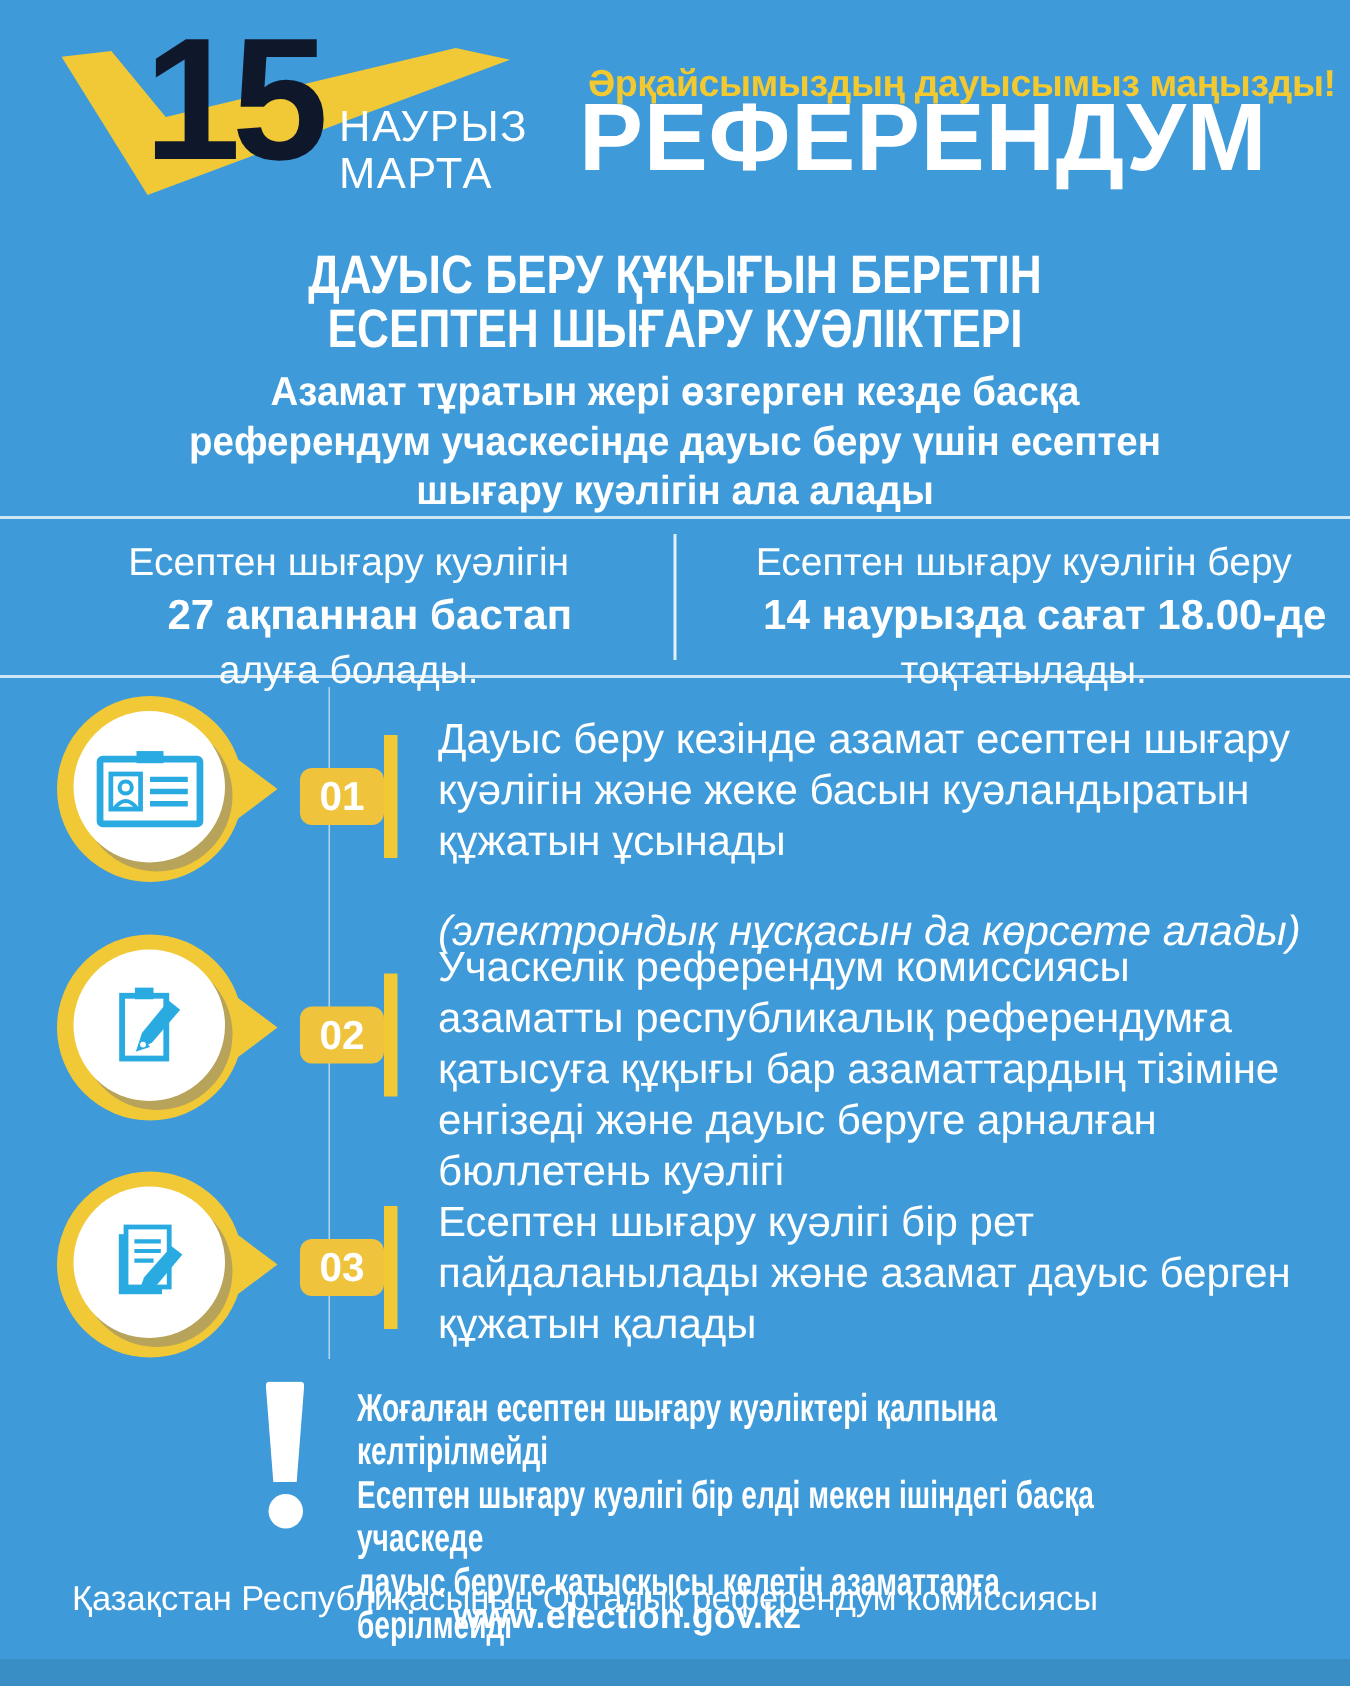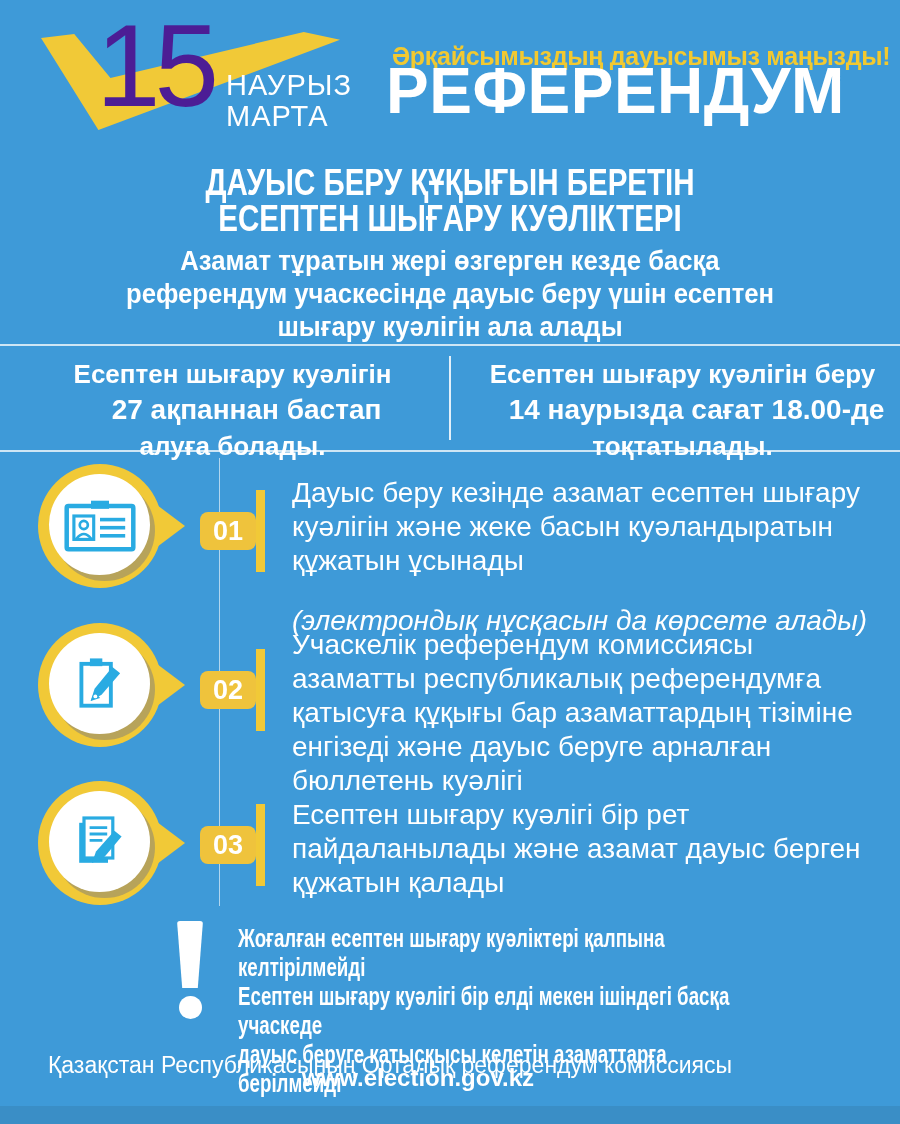--- a/index.html
+++ b/index.html
@@ -6,22 +6,22 @@
   .poster {
     position:relative; width:900px; height:1124px;
     background:#3E9AD8; overflow:hidden;
     font-family:"Liberation Sans", sans-serif; color:#ffffff;
   }
 
   
   .check-svg { position:absolute; left:38px; top:32px; width:302px; height:98px; }
   .big-num {
     position:absolute; left:96px; top:8px;
-    font-size:116px; font-weight:400; letter-spacing:-6px; line-height:1;
-    color:#4c1d95;
+    font-size:116px; font-weight:700; letter-spacing:-6px; line-height:1;
+    color:#0f172a;
   }
   .month {
     position:absolute; left:226px; top:70px;
     font-size:29px; font-weight:400; line-height:31px; letter-spacing:1px;
   }
   .slogan {
     position:absolute; left:392px; top:42px;
     font-size:25px; font-weight:700; color:#F2C930; letter-spacing:-0.3px;
   }
   .title-ref {
@@ -38,21 +38,21 @@
   .intro {
     position:absolute; left:60px; top:245px; width:780px;
     text-align:center; font-size:27px; font-weight:700; line-height:33px;
     transform:scaleX(0.95); transform-origin:390px 0;
   }
 
   
   .band-line { position:absolute; left:0; width:900px; height:2px; background:rgba(255,255,255,0.75); }
   .band-col {
     position:absolute; top:356px; width:465px; text-align:center;
-    font-size:26px; line-height:36px; font-weight:700;
+    font-size:26px; line-height:36px; font-weight:400;
   }
   .band-col b { font-size:28px;margin-left:28px; }
   .band-divider { position:absolute; left:449px; top:356px; width:2px; height:84px; background:rgba(255,255,255,0.85); }
 
   
   .steps-vline { position:absolute; left:219px; top:458px; width:1px; height:448px; background:rgba(255,255,255,0.6); }
   .step-circle {
     position:absolute; left:38px; width:124px; height:124px;
     background:#F1C937; border-radius:50%; overflow:hidden;
   }

